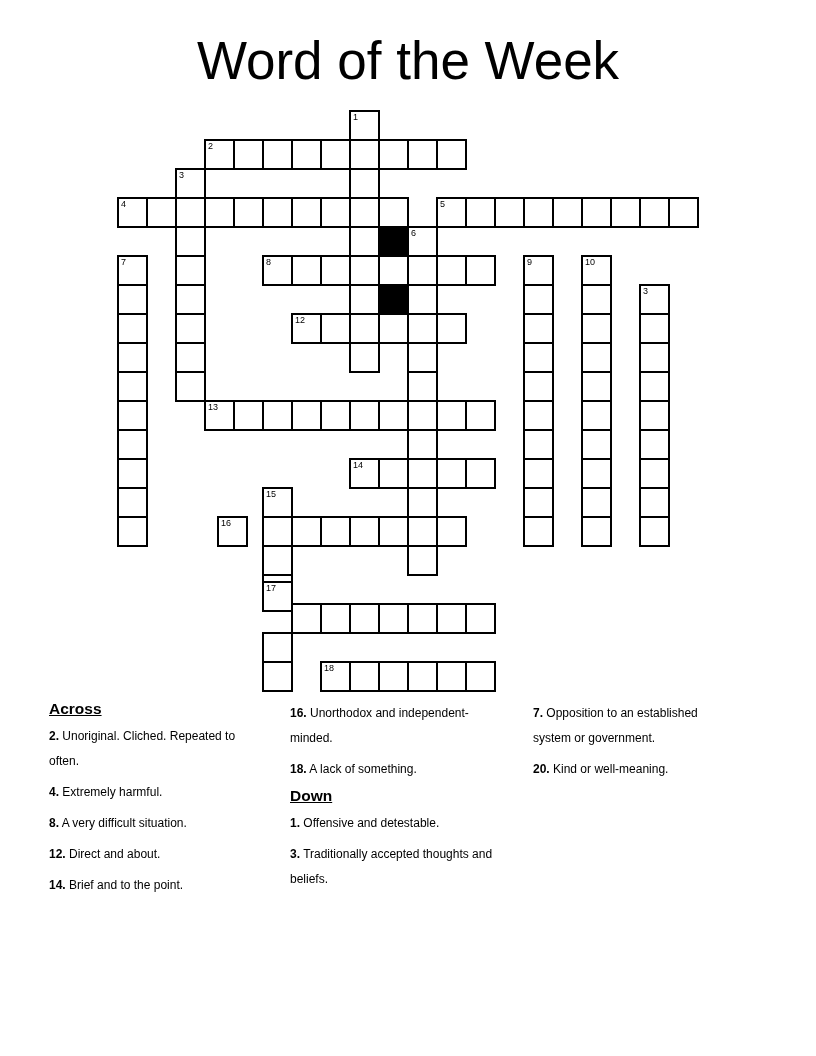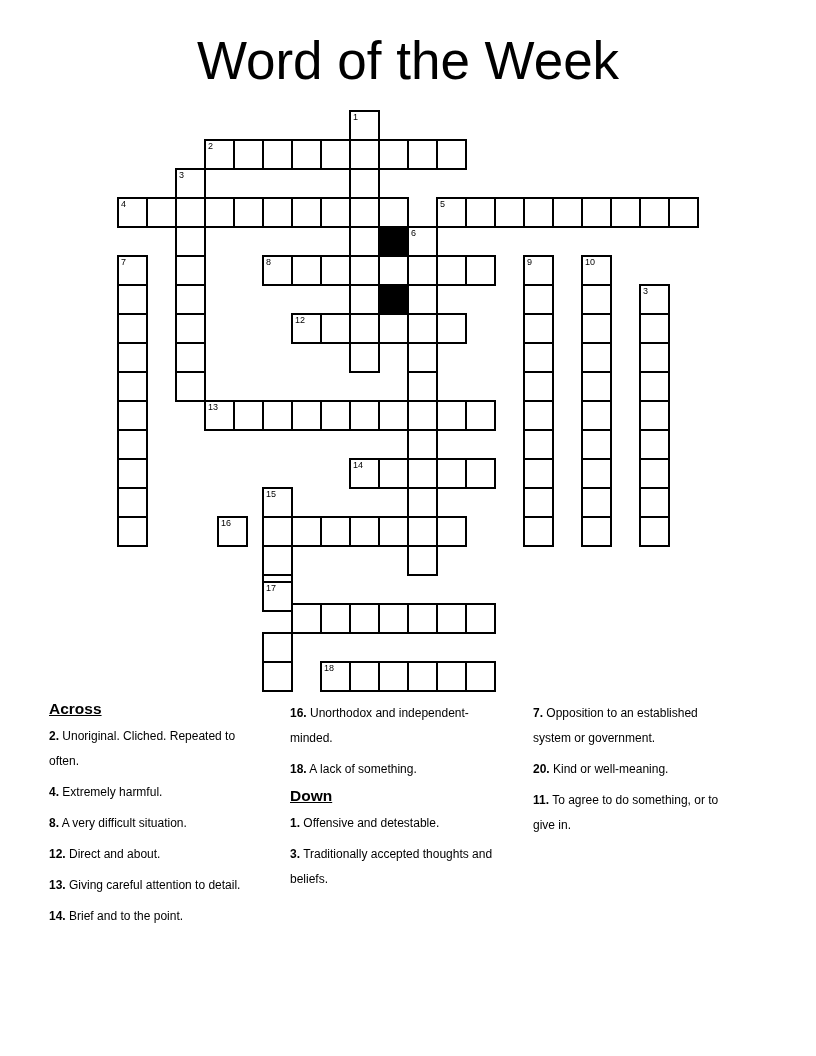--- a/index.html
+++ b/index.html
@@ -220,27 +220,25 @@
     <div class="cell black" style="left: 261px; top: 116px;"></div>
     <div class="cell black" style="left: 261px; top: 174px;"></div>
   </div>
 
 <div class="clue-col" id="col1">
     <p class="clue-heading">Across</p>
     <p class="clue"><b>2.</b><span> Unoriginal. Cliched. Repeated to often.</span></p>
     <p class="clue"><b>4.</b><span> Extremely harmful.</span></p>
     <p class="clue"><b>8.</b><span> A very difficult situation.</span></p>
     <p class="clue"><b>12.</b><span> Direct and about.</span></p>
-    <p class="clue"><b>13.</b><span> Giving careful attention to detail.</span></p>
     <p class="clue"><b>14.</b><span> Brief and to the point.</span></p>
   </div>
 <div class="clue-col" id="col2">
     <p class="clue"><b>16.</b><span> Unorthodox and independent-minded.</span></p>
     <p class="clue"><b>18.</b><span> A lack of something.</span></p>
     <p class="clue-heading">Down</p>
     <p class="clue"><b>1.</b><span> Offensive and detestable.</span></p>
     <p class="clue"><b>3.</b><span> Traditionally accepted thoughts and beliefs.</span></p>
   </div>
 <div class="clue-col" id="col3">
     <p class="clue"><b>7.</b><span> Opposition to an established system or government.</span></p>
     <p class="clue"><b>20.</b><span> Kind or well-meaning.</span></p>
-    <p class="clue"><b>11.</b><span> To agree to do something, or to give in.</span></p>
   </div>
 
 </body></html>

